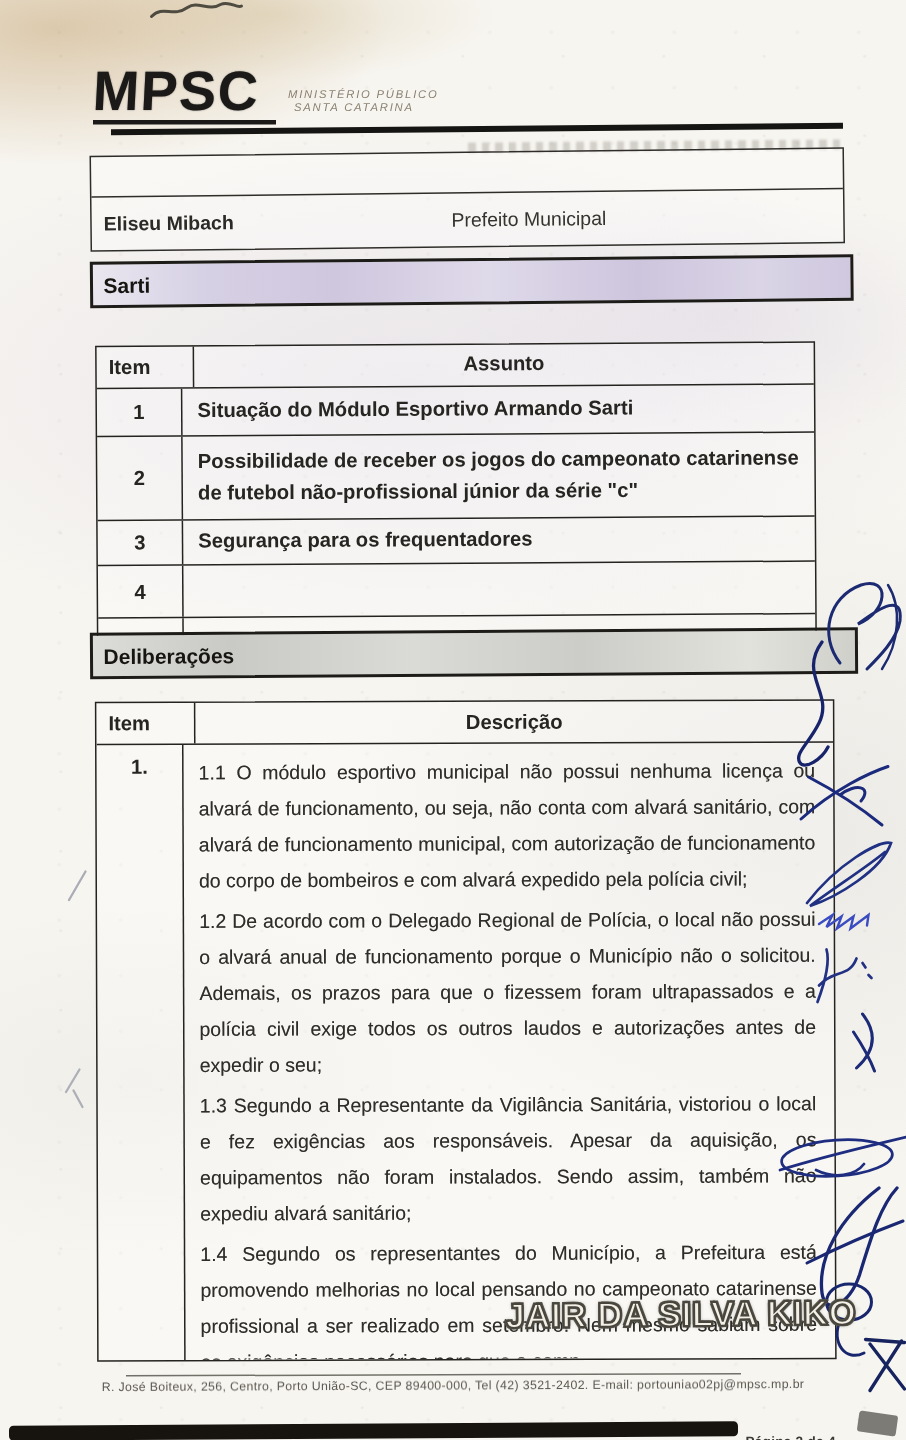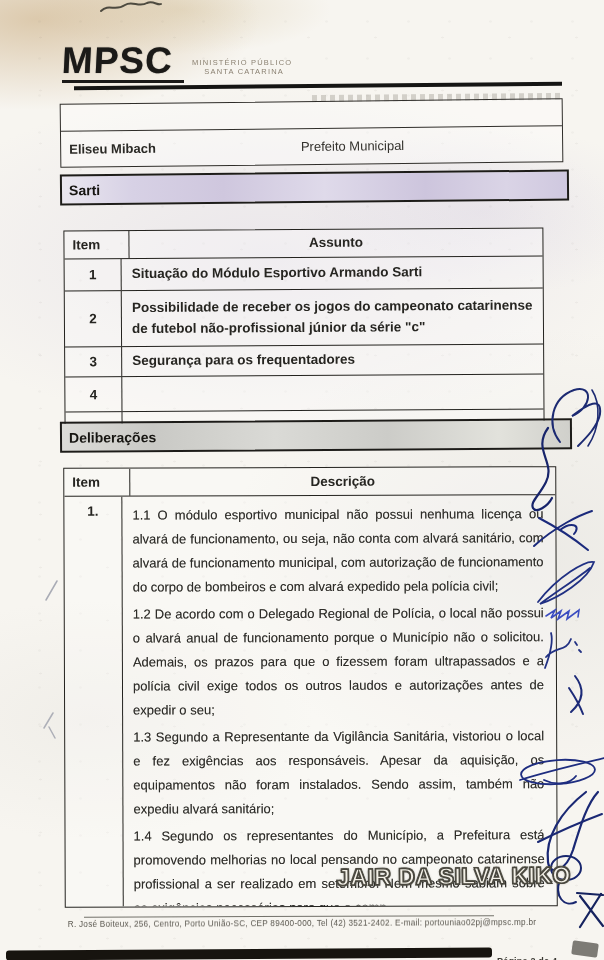--- a/index.html
+++ b/index.html
@@ -36,21 +36,21 @@
   .z2{z-index:2;}
   
   .logo-text{
     font-size:37px;font-weight:800;letter-spacing:1px;color:#1b1a18;
     line-height:1;transform:skewX(-3deg);
     text-shadow:0 0 1px rgba(20,20,20,.6);
   }
   .logo-underline{height:3px;background:#1b1a18;width:122px;margin-top:1px;}
   .logo-sub{
     font-size:7.5px;line-height:9px;letter-spacing:1.2px;text-transform:uppercase;
-    color:rgba(100,88,70,0.75);filter:blur(0.5px);white-space:nowrap;
+    color:rgba(100,88,70,0.75);filter:blur(0.5px);white-space:nowrap;font-style:italic;
   }
   .header-rule{left:74px;top:84px;width:488px;height:4px;background:#151513;transform:rotate(-0.5deg);}
   .faint-smudge{
     left:312px;top:94px;width:248px;height:7px;opacity:.5;filter:blur(0.7px);
     background:repeating-linear-gradient(90deg, rgba(115,110,98,.55) 0 5px, transparent 5px 9px);
     transform:rotate(-0.5deg);
   }
   
   .sig-table{
     left:60px;top:101px;width:501px;transform:rotate(-0.65deg);
@@ -137,21 +137,21 @@
   </svg>
 
   <div class="abs z2" style="left:62px;top:42px;">
     <div style="display:flex;align-items:flex-start;">
       <div>
         <div class="logo-text">MPSC</div>
         <div class="logo-underline"></div>
       </div>
       <div class="logo-sub" style="margin:16px 0 0 8px;">
         <div>Ministério Público</div>
-        <div style="margin-left:4px;text-align:center;">Santa Catarina</div>
+        <div style="margin-left:4px;">Santa Catarina</div>
       </div>
     </div>
   </div>
 
   <div class="abs z2 header-rule"></div>
 
   <div class="abs z2 faint-smudge"></div>
 
   <div class="abs z2 sig-table">
     <div class="sig-row-empty"></div>

